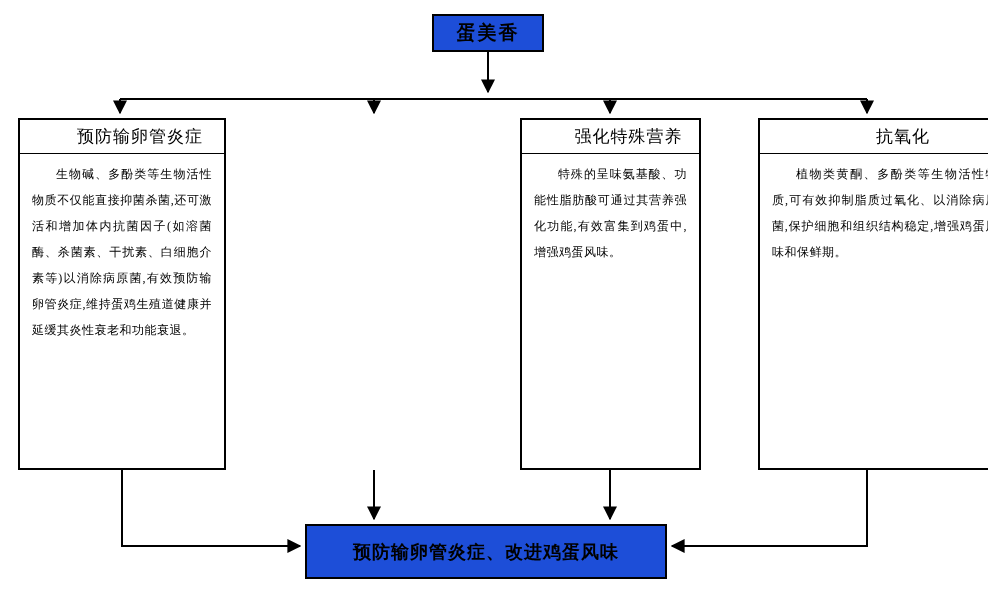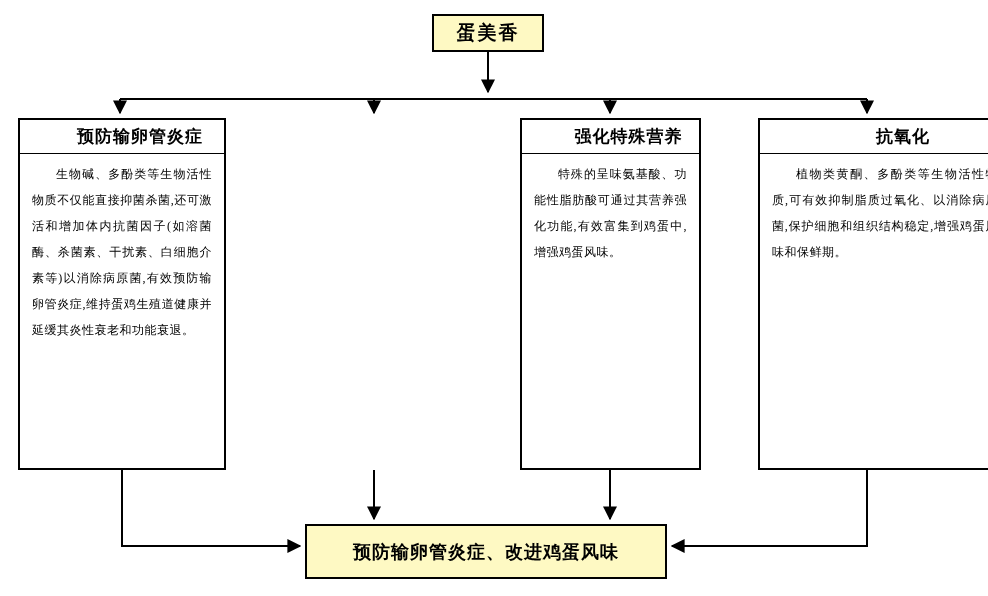--- a/index.html
+++ b/index.html
@@ -21,21 +21,21 @@
     left: 0;
     top: 0;
     width: 988px;
     height: 596px;
     pointer-events: none;
   }
   .node {
     position: absolute;
     box-sizing: border-box;
     border: 2px solid #000000;
-    background: #fef9c3;
+    background: #1d4ed8;
     display: flex;
     align-items: center;
     justify-content: center;
     text-align: center;
   }
   .root-node {
     left: 432px; top: 14px;
     width: 112px; height: 38px;
     font-size: 19px;
     font-weight: bold;
@@ -57,21 +57,21 @@
     background: #ffffff;
   }
   .branch-title {
     box-sizing: border-box;
     height: 34px;
     border-bottom: 1px solid #000000;
     display: flex;
     align-items: center;
     justify-content: center;
     font-size: 17px;
-    font-weight: bold;
+    font-weight: normal;
     letter-spacing: 1px;
     padding-left: 36px;
   }
   .branch-body {
     box-sizing: border-box;
     padding: 7px 12px;
     font-size: 12px;
     line-height: 26px;
     text-align: justify;
     text-indent: 2em;

